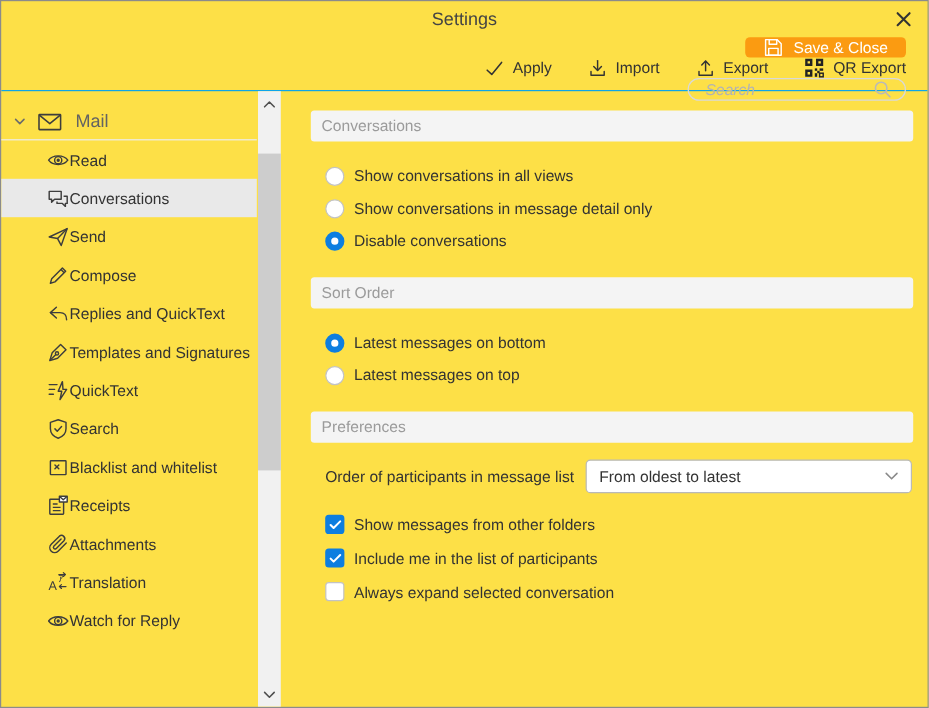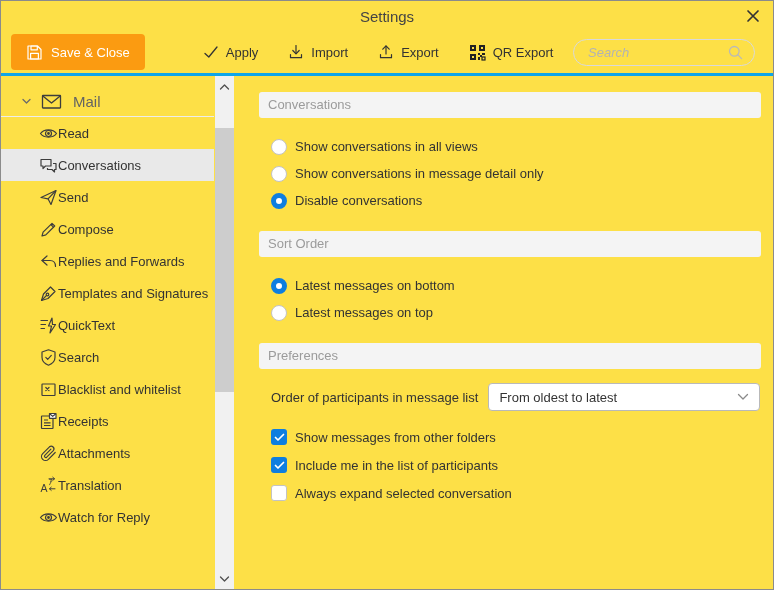--- a/index.html
+++ b/index.html
@@ -6,35 +6,35 @@
   html,body { background:#cfcfcf; }
   body { font-family:"Liberation Sans", sans-serif; }
   .window { position:relative; width:774px; height:590px; background:#fde047; border:1px solid #8b8b8b; overflow:hidden; }
 
   
   .titlebar { position:relative; height:30px; }
   .title { position:absolute; left:0; right:0; top:7px; text-align:center; font-size:15px; color:#444; }
   .close-btn { position:absolute; right:11px; top:7px; width:18px; height:18px; border:none; background:transparent; cursor:pointer; padding:0; }
 
   
-  .toolbar { display:flex; align-items:center; height:45px; border-bottom:3px solid #0ea5e9; padding:0 18px 0 10px; }
+  .toolbar { display:flex; align-items:flex-end; height:45px; border-bottom:1px solid #0ea5e9; padding:0 18px 0 10px;flex-direction:column; }
   .save-btn { display:flex; align-items:center; gap:8px; height:36px; padding:0 15px; background:#fb9b11; color:#fff; border:none; border-radius:4px; font-size:13px; font-family:inherit; cursor:pointer; }
   .tb-group { display:flex; align-items:center; gap:30px; margin-left:58px; }
   .tb-btn { display:flex; align-items:center; gap:7px; background:transparent; border:none; font-size:13px; color:#333; font-family:inherit; cursor:pointer; }
   .search-box { margin-left:auto; display:flex; align-items:center; width:182px; height:27px; border:1px solid #d9d9d9; border-radius:14px; padding:0 10px 0 14px; }
   .search-box input { flex:1; border:none; outline:none; font-size:13px; font-style:italic; color:#777; min-width:0; background:transparent; font-family:inherit; }
   .search-box input::placeholder { color:#b3b3b3; font-style:italic; }
 
   
   .app-body { display:flex; height:513px; }
 
   
   .sidebar { position:relative; width:240px; flex:none; padding-top:11px; }
   .side-rows { margin-right:27px; }
-  .group-row { display:flex; align-items:center; height:30px; padding-left:20px; gap:9px; border-bottom:1px solid #ededed; cursor:pointer; }
+  .group-row { display:flex; align-items:center; height:30px; padding-left:10px; gap:9px; border-bottom:1px solid #ededed; cursor:pointer; }
   .group-label { font-size:15px; color:#636363; margin-left:2px; }
   .side-item { display:flex; align-items:center; height:32px; padding-left:38px; gap:0; font-size:13px; color:#333; cursor:pointer; }
   .side-item.selected { background:#e9e9e9; }
   .side-item svg { flex:none; }
 
   
   .v-scrollbar { position:absolute; top:0; bottom:0; right:7px; width:19px; background:#f1f1f1; }
   .v-scrollbar .arrow { position:absolute; left:0; width:19px; height:17px; display:flex; align-items:center; justify-content:center; cursor:pointer; }
   .v-scrollbar .arrow.up { top:2px; }
   .v-scrollbar .arrow.down { bottom:2px; }
@@ -171,21 +171,21 @@
               <path d="M3 16 L4.1 12.2 L13 3.3 L15.7 6 L6.8 14.9 Z"></path>
               <path d="M11.8 4.5 L14.5 7.2"></path>
             </svg>
           <span class="opt-label">Compose</span>
         </div>
         <div class="side-item">
           <svg width="19" height="19" viewBox="0 0 19 19" fill="none" stroke="#3d3d3d" stroke-width="1.2" stroke-linecap="round" stroke-linejoin="round">
               <path d="M8 4 L3 8.5 L8 13"></path>
               <path d="M3 8.5 H11 C14.5 8.5 16.5 10.8 16.5 14.5"></path>
             </svg>
-          <span class="opt-label">Replies and Forwards</span>
+          <span class="opt-label">Replies and QuickText</span>
         </div>
         <div class="side-item">
           <svg width="19" height="19" viewBox="0 0 19 19" fill="none" stroke="#3d3d3d" stroke-width="1.2" stroke-linejoin="round">
               <path d="M2.5 16.5 L4.5 10 L11.5 3 L16 7.5 L9 14.5 Z"></path>
               <circle cx="8.5" cy="10.5" r="1.3"></circle>
               <path d="M2.5 16.5 L7.6 11.4"></path>
             </svg>
           <span class="opt-label">Templates and Signatures</span>
         </div>
         <div class="side-item">

